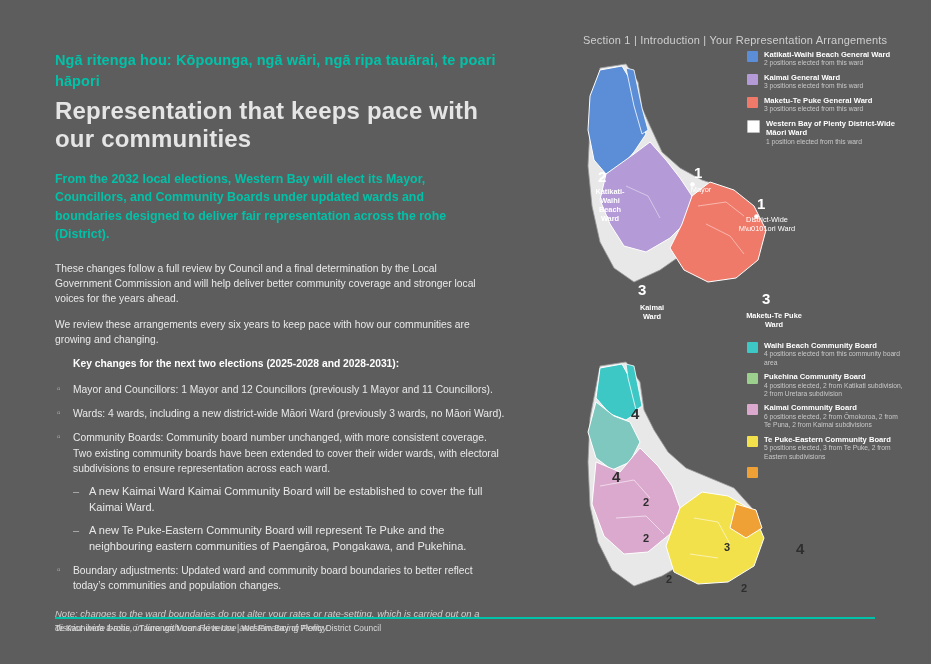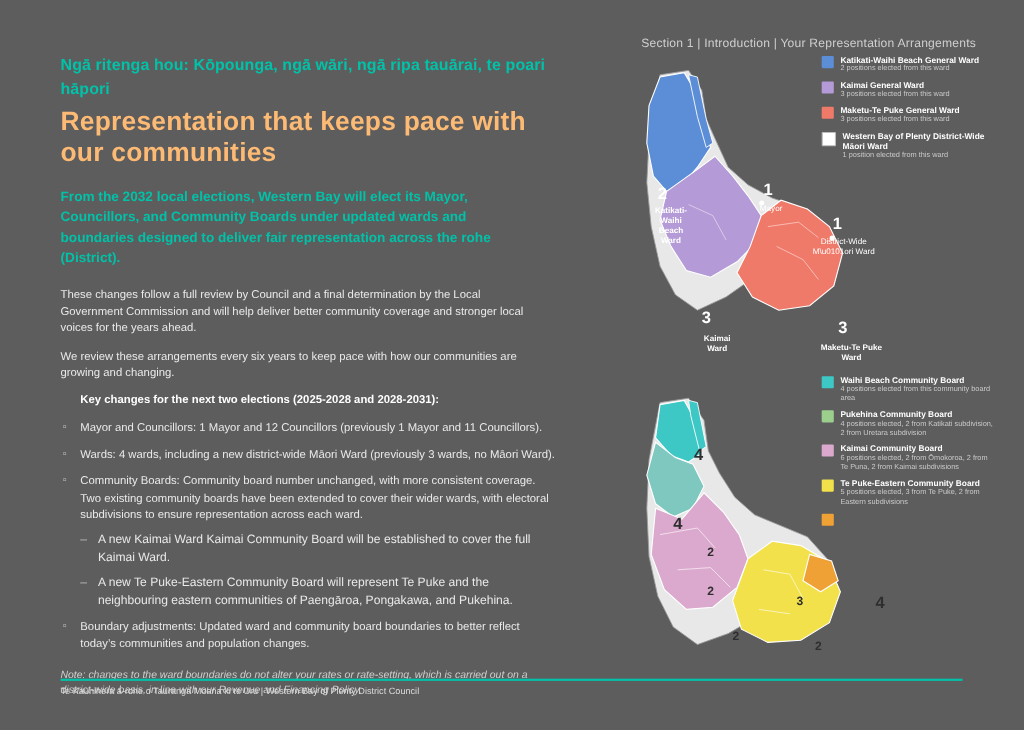--- a/index.html
+++ b/index.html
@@ -15,21 +15,21 @@
 
   
   .left{
     position:absolute;left:55px;top:50px;width:450px;
   }
   .kicker{
     font-size:14.5px;line-height:1.42;font-weight:bold;color:#00c2a8;
     letter-spacing:.1px;margin:0 0 6px 0;
   }
   .headline{
-    font-size:24px;line-height:1.18;font-weight:bold;color:#fdba74;
+    font-size:24px;line-height:1.18;font-weight:bold;color:#e5e5e5;
     letter-spacing:.2px;margin:0 0 16px 0;
   }
   .lede{
     font-size:12.4px;line-height:1.48;font-weight:bold;color:#00c2a8;
     margin:0 0 18px 0;max-width:430px;
   }
   .body-p{
     font-size:10.3px;line-height:1.46;color:#e9e9e9;margin:0 0 11px 0;
     max-width:440px;
   }

